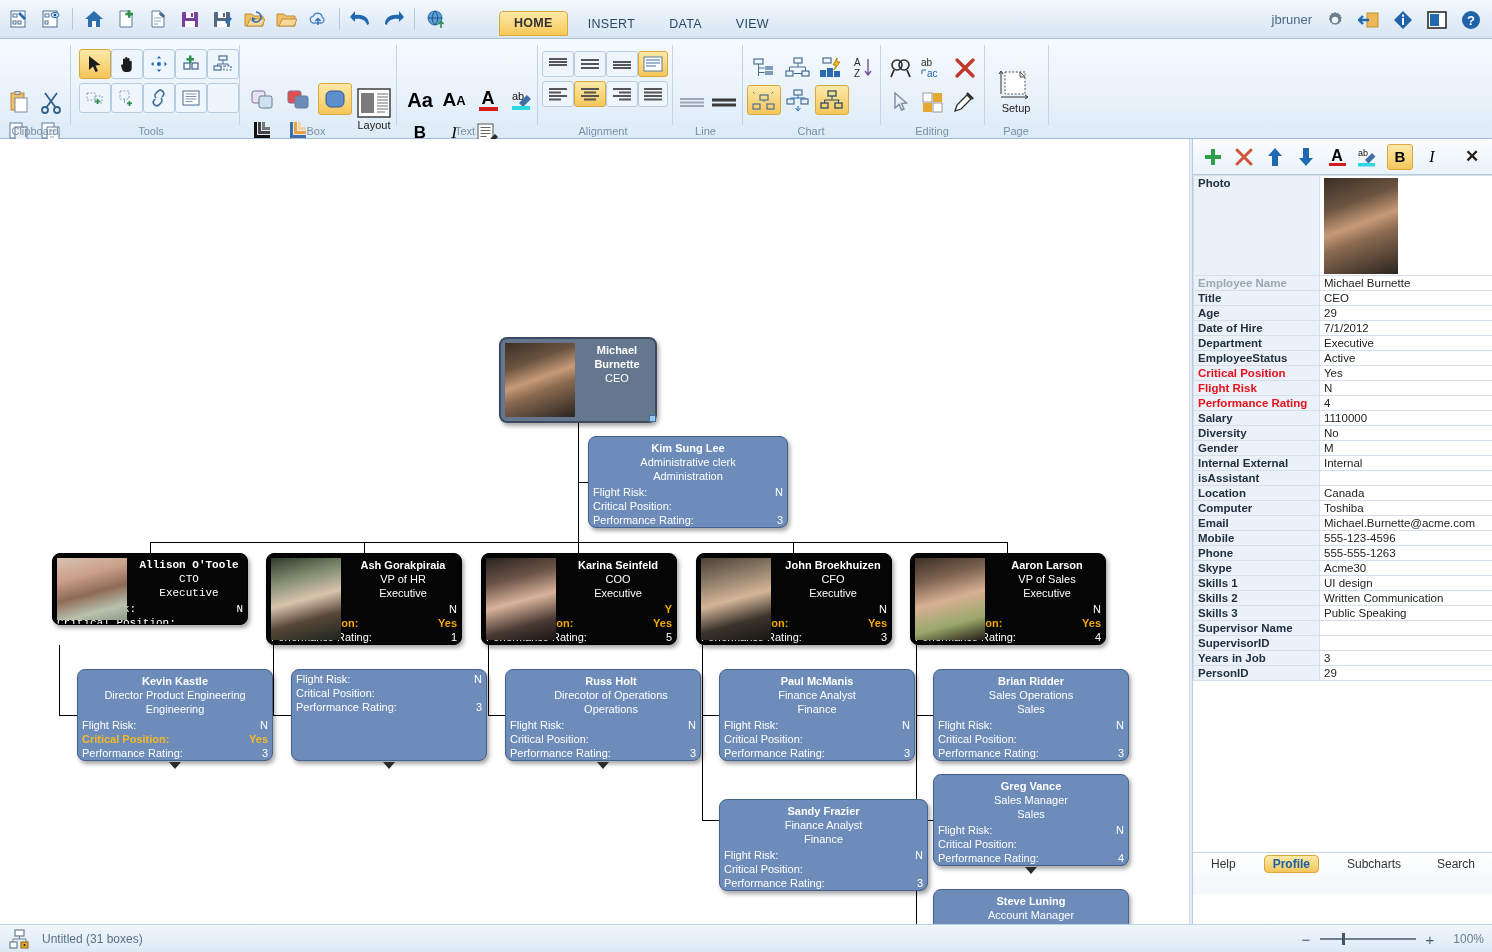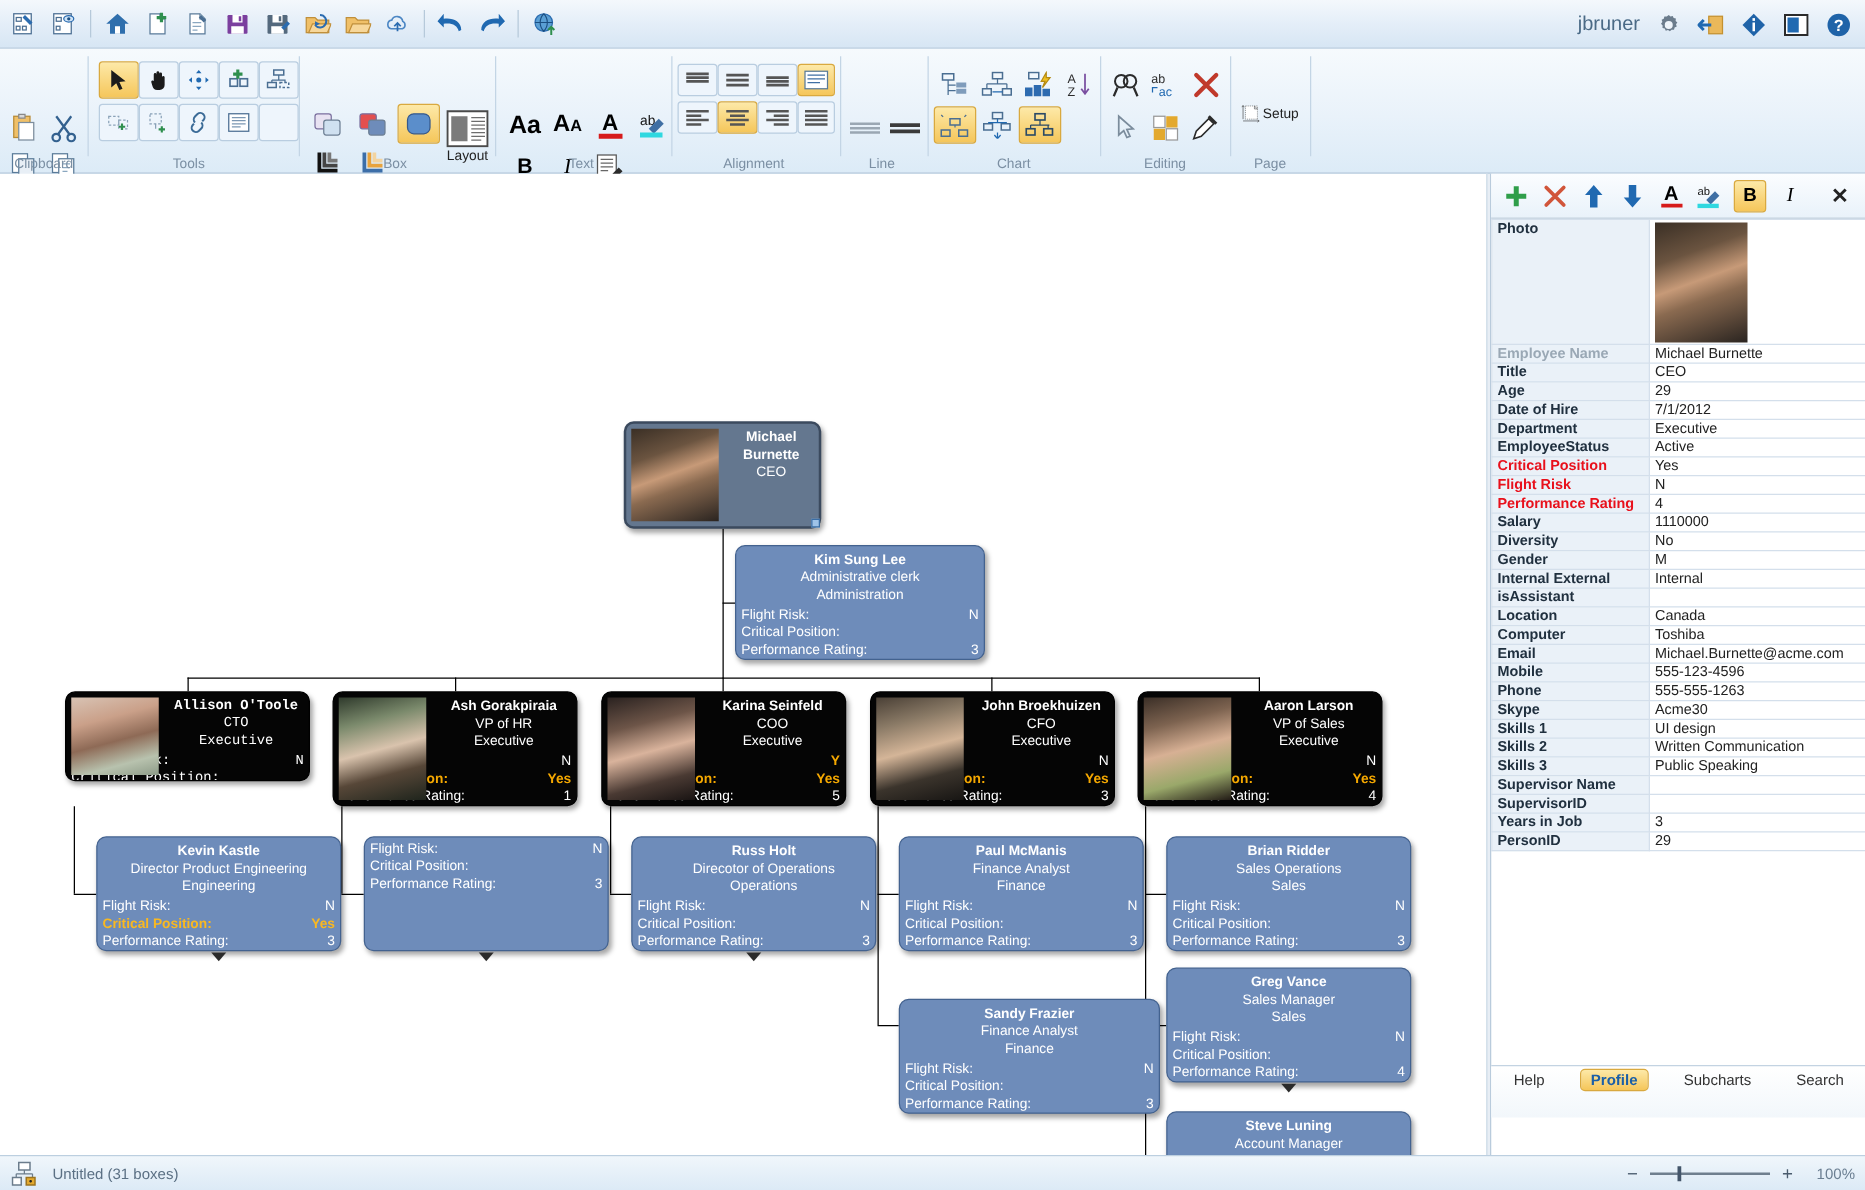--- a/index.html
+++ b/index.html
@@ -35,21 +35,21 @@
   }
   .tab.active {
     background:linear-gradient(to bottom,#fde49a,#fbc košt);
     background:linear-gradient(to bottom,#fde9a8,#f8c858);
     border:1px solid #d8a93c; color:#333; font-weight:bold;
   }
   .userzone {
     position:absolute; right:8px; top:0; height:39px; display:flex;
     align-items:center; gap:8px;
   }
-  .username { color:#4a6a86; font-size:16px; margin-right:2px; }
+  .username { color:#4a6a86; font-size:13px; margin-right:2px; }
 
   
   .ribbon {
     position:absolute; left:0; top:39px; width:1492px; height:100px;
     background:linear-gradient(to bottom,#f6fafd 0%,#e9f2fa 55%,#dcebf7 100%);
     border-bottom:1px solid #9fbad4;
   }
   .rgroup { position:absolute; top:0; height:100px; }
   .rgroup .glabel {
     position:absolute; bottom:2px; width:100%; text-align:center;
@@ -239,20 +239,26 @@
     <div class="sep"></div>
     <div class="qbtn ico">
       <svg width="22" height="20" viewBox="0 0 22 20">
           <circle cx="10" cy="9" r="7" fill="#5a9fd4" stroke="#2b6cb0"></circle>
           <path d="M3 9 h14 M10 2 a10 10 0 0 1 0 14 a10 10 0 0 1 0 -14" fill="none" stroke="#1b4f82" stroke-width=".9"></path>
           <path d="M16 19 v-6 M13.5 15 l2.5 -2.5 l2.5 2.5" stroke="#2f8f4e" fill="none" stroke-width="1.6"></path>
         </svg>
     </div>
   </div>
 
+  <div class="tabs">
+    <div class="tab active">HOME</div>
+    <div class="tab">INSERT</div>
+    <div class="tab">DATA</div>
+    <div class="tab">VIEW</div>
+  </div>
 
   <div class="userzone">
     <span class="username">jbruner</span>
     <span class="ico" style="width:26px;height:26px">
       <svg width="20" height="20" viewBox="0 0 20 20">
           <path d="M10 2 l1.4 1.2 1.8 -.5 .7 1.7 1.8 .4 -.2 1.9 1.4 1.2 -1.1 1.5 .6 1.8 -1.7 .8 -.5 1.8 -1.9 -.1 -1.4 1.3 -1.5 -1.1 -1.8 .6 -.8 -1.7 -1.8 -.5 .1 -1.9 -1.3 -1.4 1.1 -1.5 -.6 -1.8 1.7 -.8 .5 -1.8 1.9 .1 z" fill="#6b7c8c"></path>
           <circle cx="10" cy="10" r="3.2" fill="#eef4fa"></circle>
         </svg>
     </span>
     <span class="ico" style="width:26px;height:26px">
@@ -612,21 +618,21 @@
       <svg width="24" height="22" viewBox="0 0 24 22">
           <path d="M2 20 l2 -6 l10 -10 l4 4 l-10 10 z" fill="#fff" stroke="#2b2b2b" stroke-width="1.3"></path>
           <path d="M14 2 l6 6" stroke="#2b2b2b" stroke-width="2.4"></path>
         </svg>
     </div>
     <div class="glabel">Editing</div>
   </div>
   <div class="gdiv" style="left:984px"></div>
 
   <div class="rgroup" style="left:985px; width:62px">
-    <div class="ico" style="position:absolute;left:8px;top:24px;width:46px;height:56px;flex-direction:row">
+    <div class="ico" style="position:absolute;left:8px;top:24px;width:46px;height:56px;flex-direction:column">
       <svg width="36" height="34" viewBox="0 0 36 34">
           <rect x="7" y="4" width="20" height="22" fill="#fff" stroke="#555" stroke-dasharray="2 1.6"></rect>
           <path d="M22 4 l5 5 h-5 z" fill="#e9eef3" stroke="#555"></path>
           <path d="M3 26 v-22 M1 6 l2 -3 l2 3" fill="none" stroke="#333"></path>
           <path d="M3 29 h26 M27 27 l3 2 l-3 2" fill="none" stroke="#333"></path>
         </svg>
       <span style="font-size:11px;color:#222">Setup</span>
     </div>
     <div class="glabel">Page</div>
   </div>

